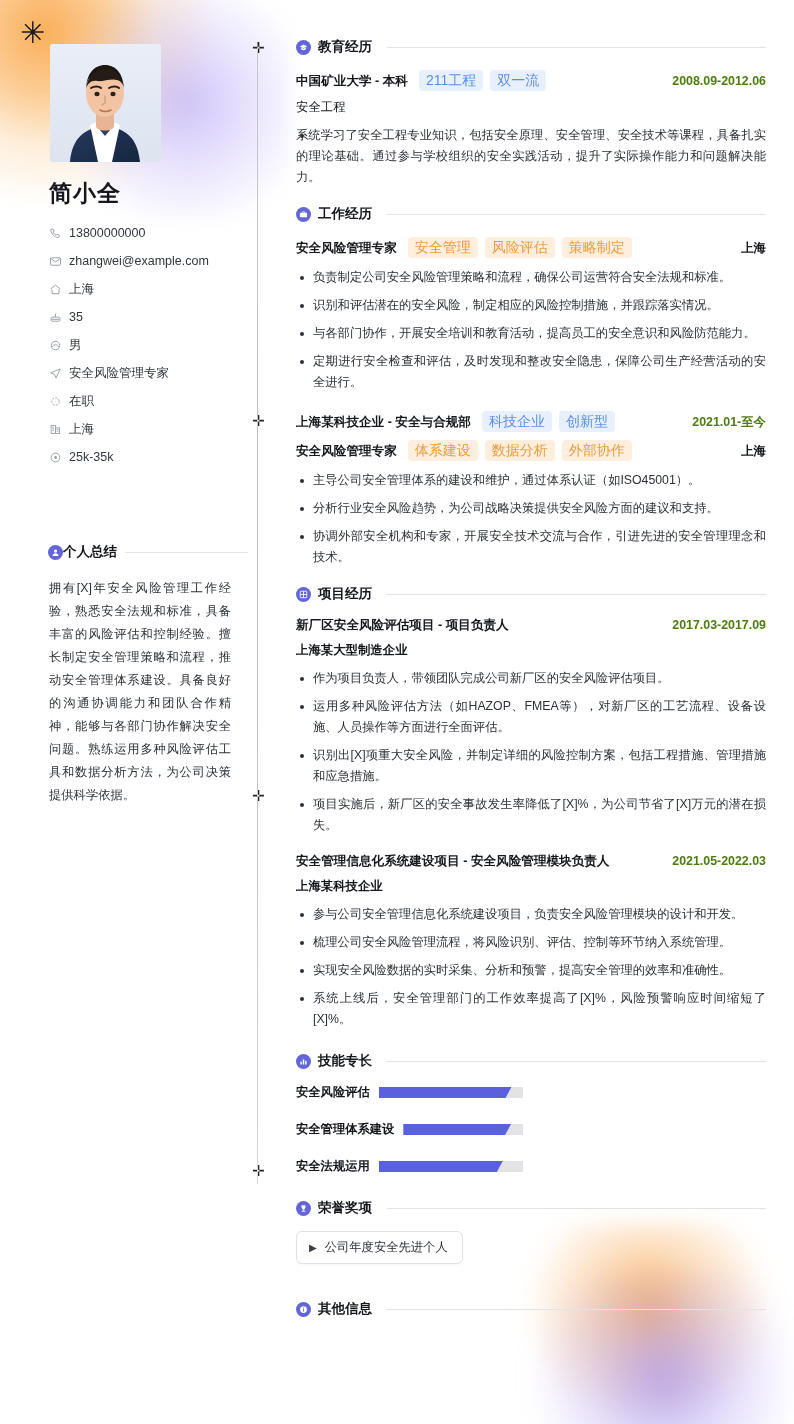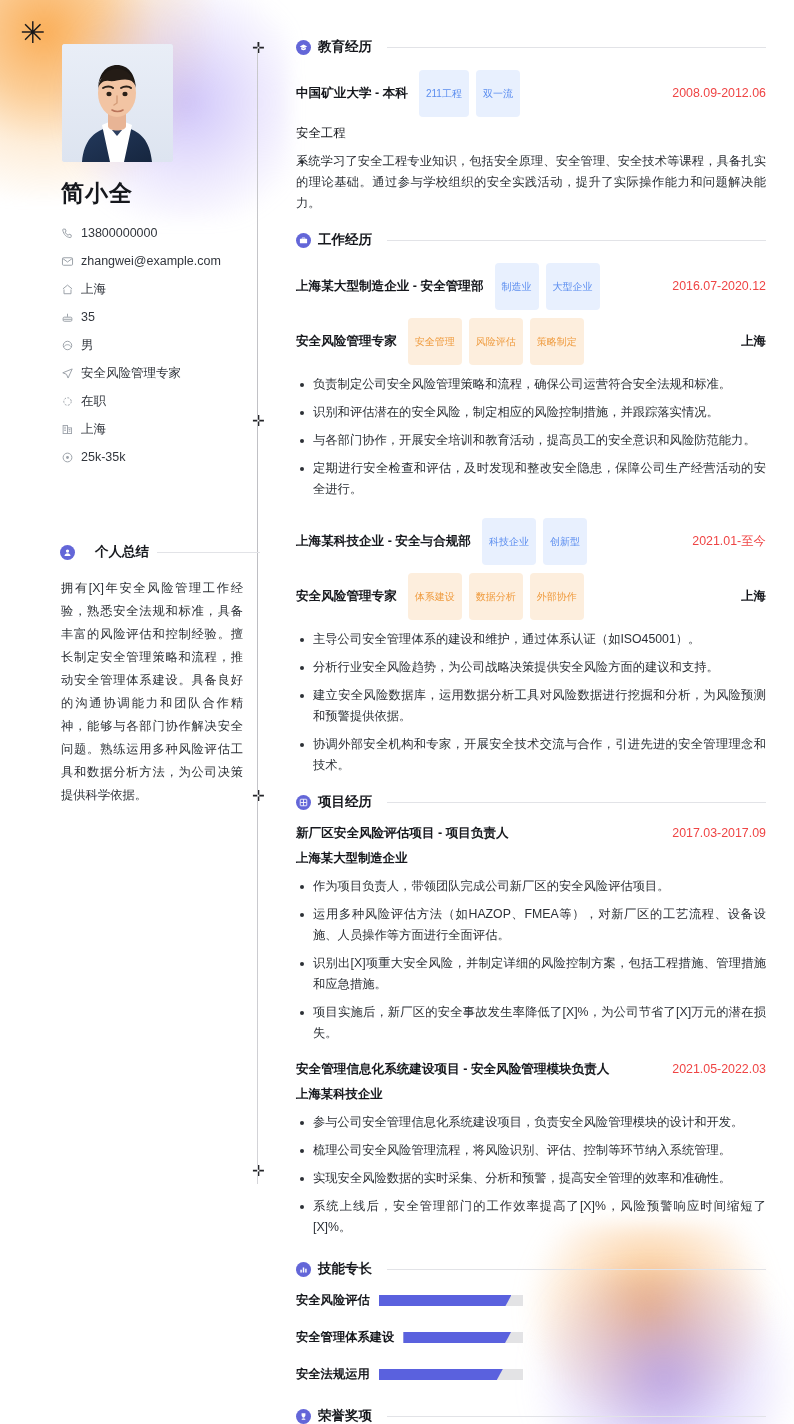--- a/index.html
+++ b/index.html
@@ -37,21 +37,21 @@
 
   .sparkle{position:absolute;color:#16171a;line-height:1;pointer-events:none;}
   .sparkle-main{left:20px;top:18px;font-size:30px;}
   .sparkle-sm{left:252px;font-size:15px;color:#232428;}
 
   
   .vdiv{position:absolute;left:257px;top:48px;width:1px;height:1136px;
         background:linear-gradient(to bottom,#c9c9cc 0%,#bdbdc2 50%,#d5d5d9 100%);}
 
   
-  .left{position:absolute;left:12px;top:0;width:257px;height:1392px;padding:4px;box-sizing:border-box;}
+  .left{position:absolute;left:0;top:0;width:257px;height:1392px;padding:4px;box-sizing:border-box;}
   .photo{
     position:absolute;left:50px;top:44px;width:111px;height:118px;
     border-radius:3px;overflow:hidden;background:#dfe6f2;
   }
   .photo svg{display:block;width:111px;height:118px;}
 
   .name{position:absolute;left:49px;top:178px;font-size:23px;font-weight:700;letter-spacing:1px;color:#16181d;}
 
   .contacts{position:absolute;left:49px;top:219px;width:200px;}
   .crow{display:flex;align-items:center;height:28px;font-size:12.5px;color:#32363d;}
@@ -74,27 +74,27 @@
     width:15px;height:15px;border-radius:50%;
     background:#6366d8;
     display:flex;align-items:center;justify-content:center;
     flex:0 0 15px;
   }
   .badge svg{display:block;}
 
   .entry{margin-bottom:17px;}
   .erow{display:flex;align-items:baseline;width:100%;}
   .etitle{font-size:12.6px;font-weight:700;color:#16181d;white-space:nowrap;}
-  .etime{margin-left:auto;font-size:12.4px;font-weight:400;color:#ef4444;white-space:nowrap;padding-left:10px;}
+  .etime{margin-left:auto;font-size:12.4px;font-weight:700;color:#4d7c0f;white-space:nowrap;padding-left:10px;}
   .eloc{margin-left:auto;font-size:12.4px;font-weight:700;color:#16181d;white-space:nowrap;padding-left:10px;}
   .esub{font-size:12.4px;font-weight:400;color:#16181d;margin-top:8px;}
   .eplain{font-size:12.4px;font-weight:700;color:#16181d;margin-top:8px;}
 
   .tags{display:flex;gap:7px;margin-left:11px;}
-  .tag{font-size:10px;padding:16px 7px;border-radius:4px;white-space:nowrap;line-height:15px;}
+  .tag{font-size:14px;padding:3px 7px;border-radius:4px;white-space:nowrap;line-height:15px;}
   .tag.blue{background:#e8f0fe;color:#5b8def;}
   .tag.orange{background:#fdeedd;color:#ef9b3e;}
 
   .bullets{margin:9px 0 0 0;padding:0;list-style:none;}
   .bullets li{
     position:relative;padding-left:17px;margin-bottom:7px;
     font-size:12.3px;line-height:21px;color:#2c3036;text-align:justify;
   }
   .bullets li:before{
     content:"";position:absolute;left:4px;top:8.5px;
@@ -272,21 +272,21 @@
 
     </div>
 
     <div class="sum-head">
       <span class="badge">
         <svg width="9" height="9" viewBox="0 0 16 16" fill="#fff">
           <circle cx="8" cy="5.4" r="2.9"></circle>
             <path d="M2.6 14c.4-3.2 2.6-4.8 5.4-4.8s5 1.6 5.4 4.8z"></path>
         </svg>
       </span>
-      <span class="sec-title" style="margin-left:20px">个人总结</span>
+      <span class="sec-title" style="margin-left:0">个人总结</span>
       <span class="sec-rule"></span>
     </div>
 
     <div class="sum-body">拥有[X]年安全风险管理工作经验，熟悉安全法规和标准，具备丰富的风险评估和控制经验。擅长制定安全管理策略和流程，推动安全管理体系建设。具备良好的沟通协调能力和团队合作精神，能够与各部门协作解决安全问题。熟练运用多种风险评估工具和数据分析方法，为公司决策提供科学依据。</div>
   </div>
 
   <div class="right">
 
     <div class="sec" style="margin-top:38px">
       <div class="sec-head">
@@ -322,28 +322,20 @@
           <svg width="9" height="9" viewBox="0 0 16 16" fill="#fff">
             <rect x="1.6" y="5" width="12.8" height="8" rx="1.2"></rect>
               <path d="M5.6 4.6V3.4h4.8v1.2" stroke="#fff" stroke-width="1.4" fill="none"></path>
           </svg>
         </span>
         <span class="sec-title">工作经历</span>
         <span class="sec-rule"></span>
       </div>
 
       <div class="entry">
-        <div class="erow">
-          <span class="etitle">上海某大型制造企业 - 安全管理部</span>
-          <span class="tags">
-            <span class="tag blue">制造业</span>
-            <span class="tag blue">大型企业</span>
-          </span>
-          <span class="etime">2016.07-2020.12</span>
-        </div>
         <div class="erow" style="margin-top:8px">
           <span class="etitle">安全风险管理专家</span>
           <span class="tags">
             <span class="tag orange">安全管理</span>
             <span class="tag orange">风险评估</span>
             <span class="tag orange">策略制定</span>
           </span>
           <span class="eloc">上海</span>
         </div>
         <ul class="bullets">
@@ -368,21 +360,20 @@
           <span class="tags">
             <span class="tag orange">体系建设</span>
             <span class="tag orange">数据分析</span>
             <span class="tag orange">外部协作</span>
           </span>
           <span class="eloc">上海</span>
         </div>
         <ul class="bullets">
           <li>主导公司安全管理体系的建设和维护，通过体系认证（如ISO45001）。</li>
           <li>分析行业安全风险趋势，为公司战略决策提供安全风险方面的建议和支持。</li>
-          <li>建立安全风险数据库，运用数据分析工具对风险数据进行挖掘和分析，为风险预测和预警提供依据。</li>
           <li>协调外部安全机构和专家，开展安全技术交流与合作，引进先进的安全管理理念和技术。</li>
         </ul>
       </div>
     </div>
 
     <div class="sec" style="margin-top:12px">
       <div class="sec-head">
         <span class="badge">
           <svg width="9" height="9" viewBox="0 0 16 16" fill="none" stroke="#fff" stroke-width="1.5">
             <rect x="2.2" y="2.2" width="11.6" height="11.6" rx="1"></rect>

